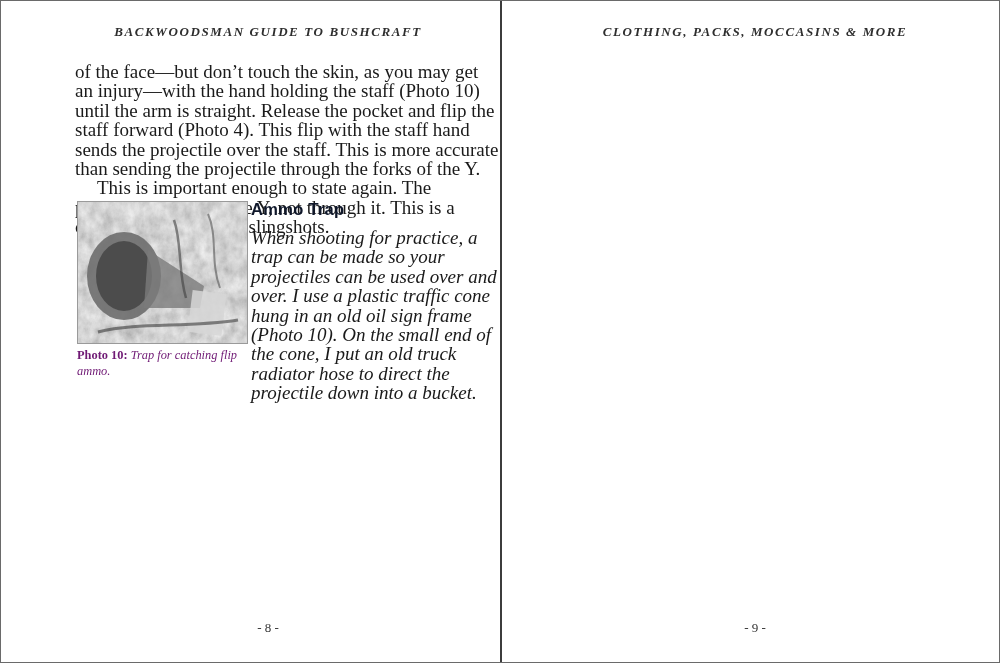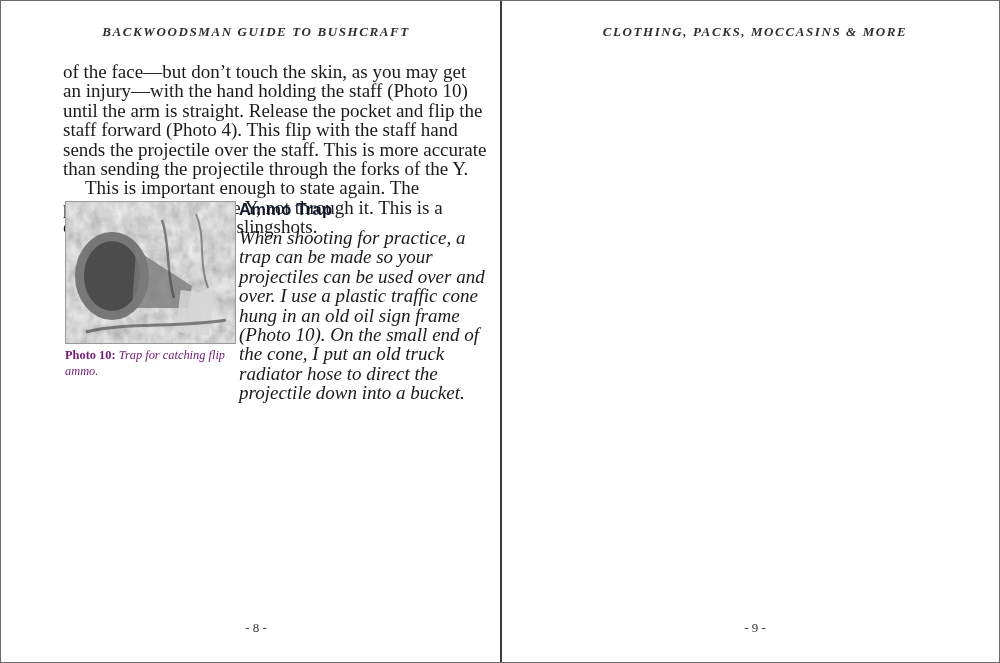--- a/index.html
+++ b/index.html
@@ -2,21 +2,21 @@
 <html><head>
 <meta charset="utf-8">
 <style>
   html,body{margin:0;padding:0;background:#e8e8e8;}
   #spread{
     position:relative;width:1000px;height:663px;background:#ffffff;
     border:1px solid #6a6a6a;box-sizing:border-box;overflow:hidden;
     font-family:"Liberation Serif",serif;color:#1a1a1a;
   }
   .page{position:absolute;top:0;width:500px;height:663px;}
-  #page-left{left:5px;}
+  #page-left{left:17px;}
   #page-right{left:504px;}
   .center-divider{position:absolute;left:499px;top:0;width:2px;height:663px;background:#3c3c3c;}
 
   .running-head{
     position:absolute;top:23px;left:0;width:100%;text-align:center;
     font-style:italic;font-weight:bold;font-size:13px;letter-spacing:1.6px;color:#2e2e2e;
   }
   .body-text{font-size:19px;line-height:19.4px;text-align:left;}
   .indent{text-indent:22px;}
 

